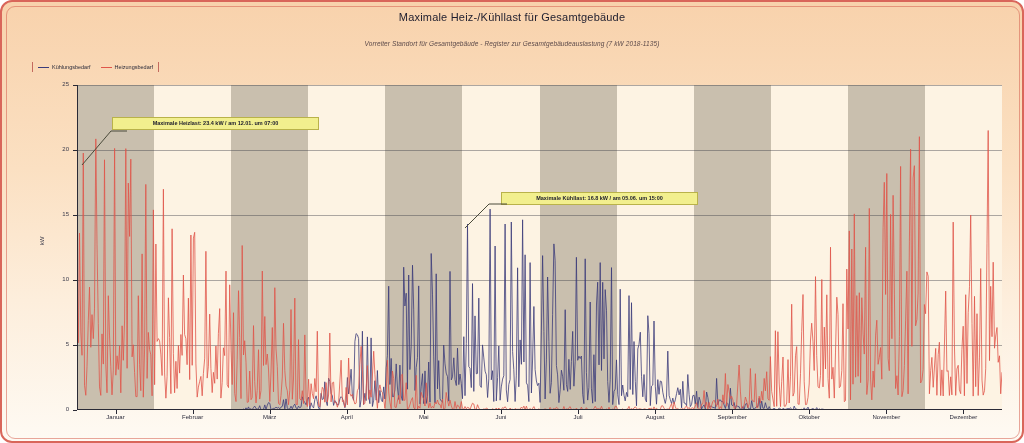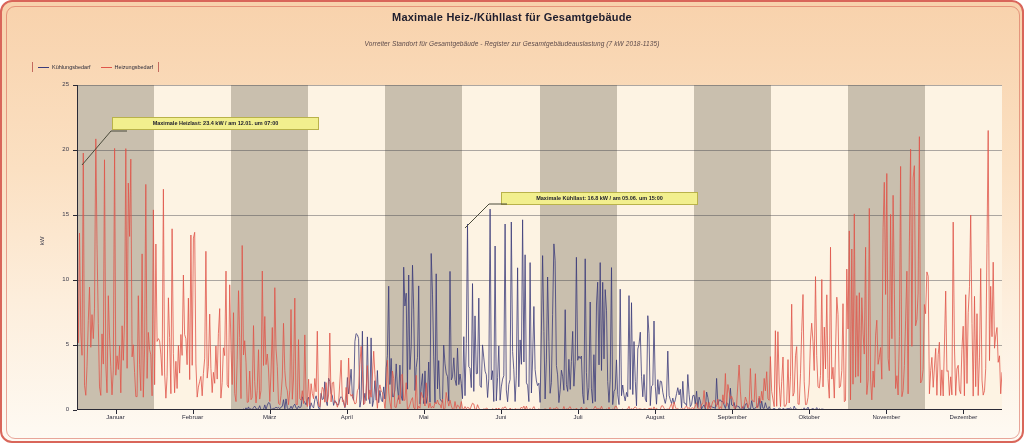--- a/index.html
+++ b/index.html
@@ -31,21 +31,21 @@
     border-radius: 9px;
     pointer-events: none;
   }
 
   
   #chart-title {
     position: absolute;
     left: 0; right: 0; top: 9px;
     text-align: center;
     font-size: 11px;
-    font-weight: bold;
+    font-weight: normal;
     color: #1d1d2e;
     letter-spacing: 0.2px;
   }
   #chart-subtitle {
     position: absolute;
     left: 0; right: 0; top: 38px;
     text-align: center;
     font-size: 6.5px;
     font-style: italic;
     color: #5c4a4a;

